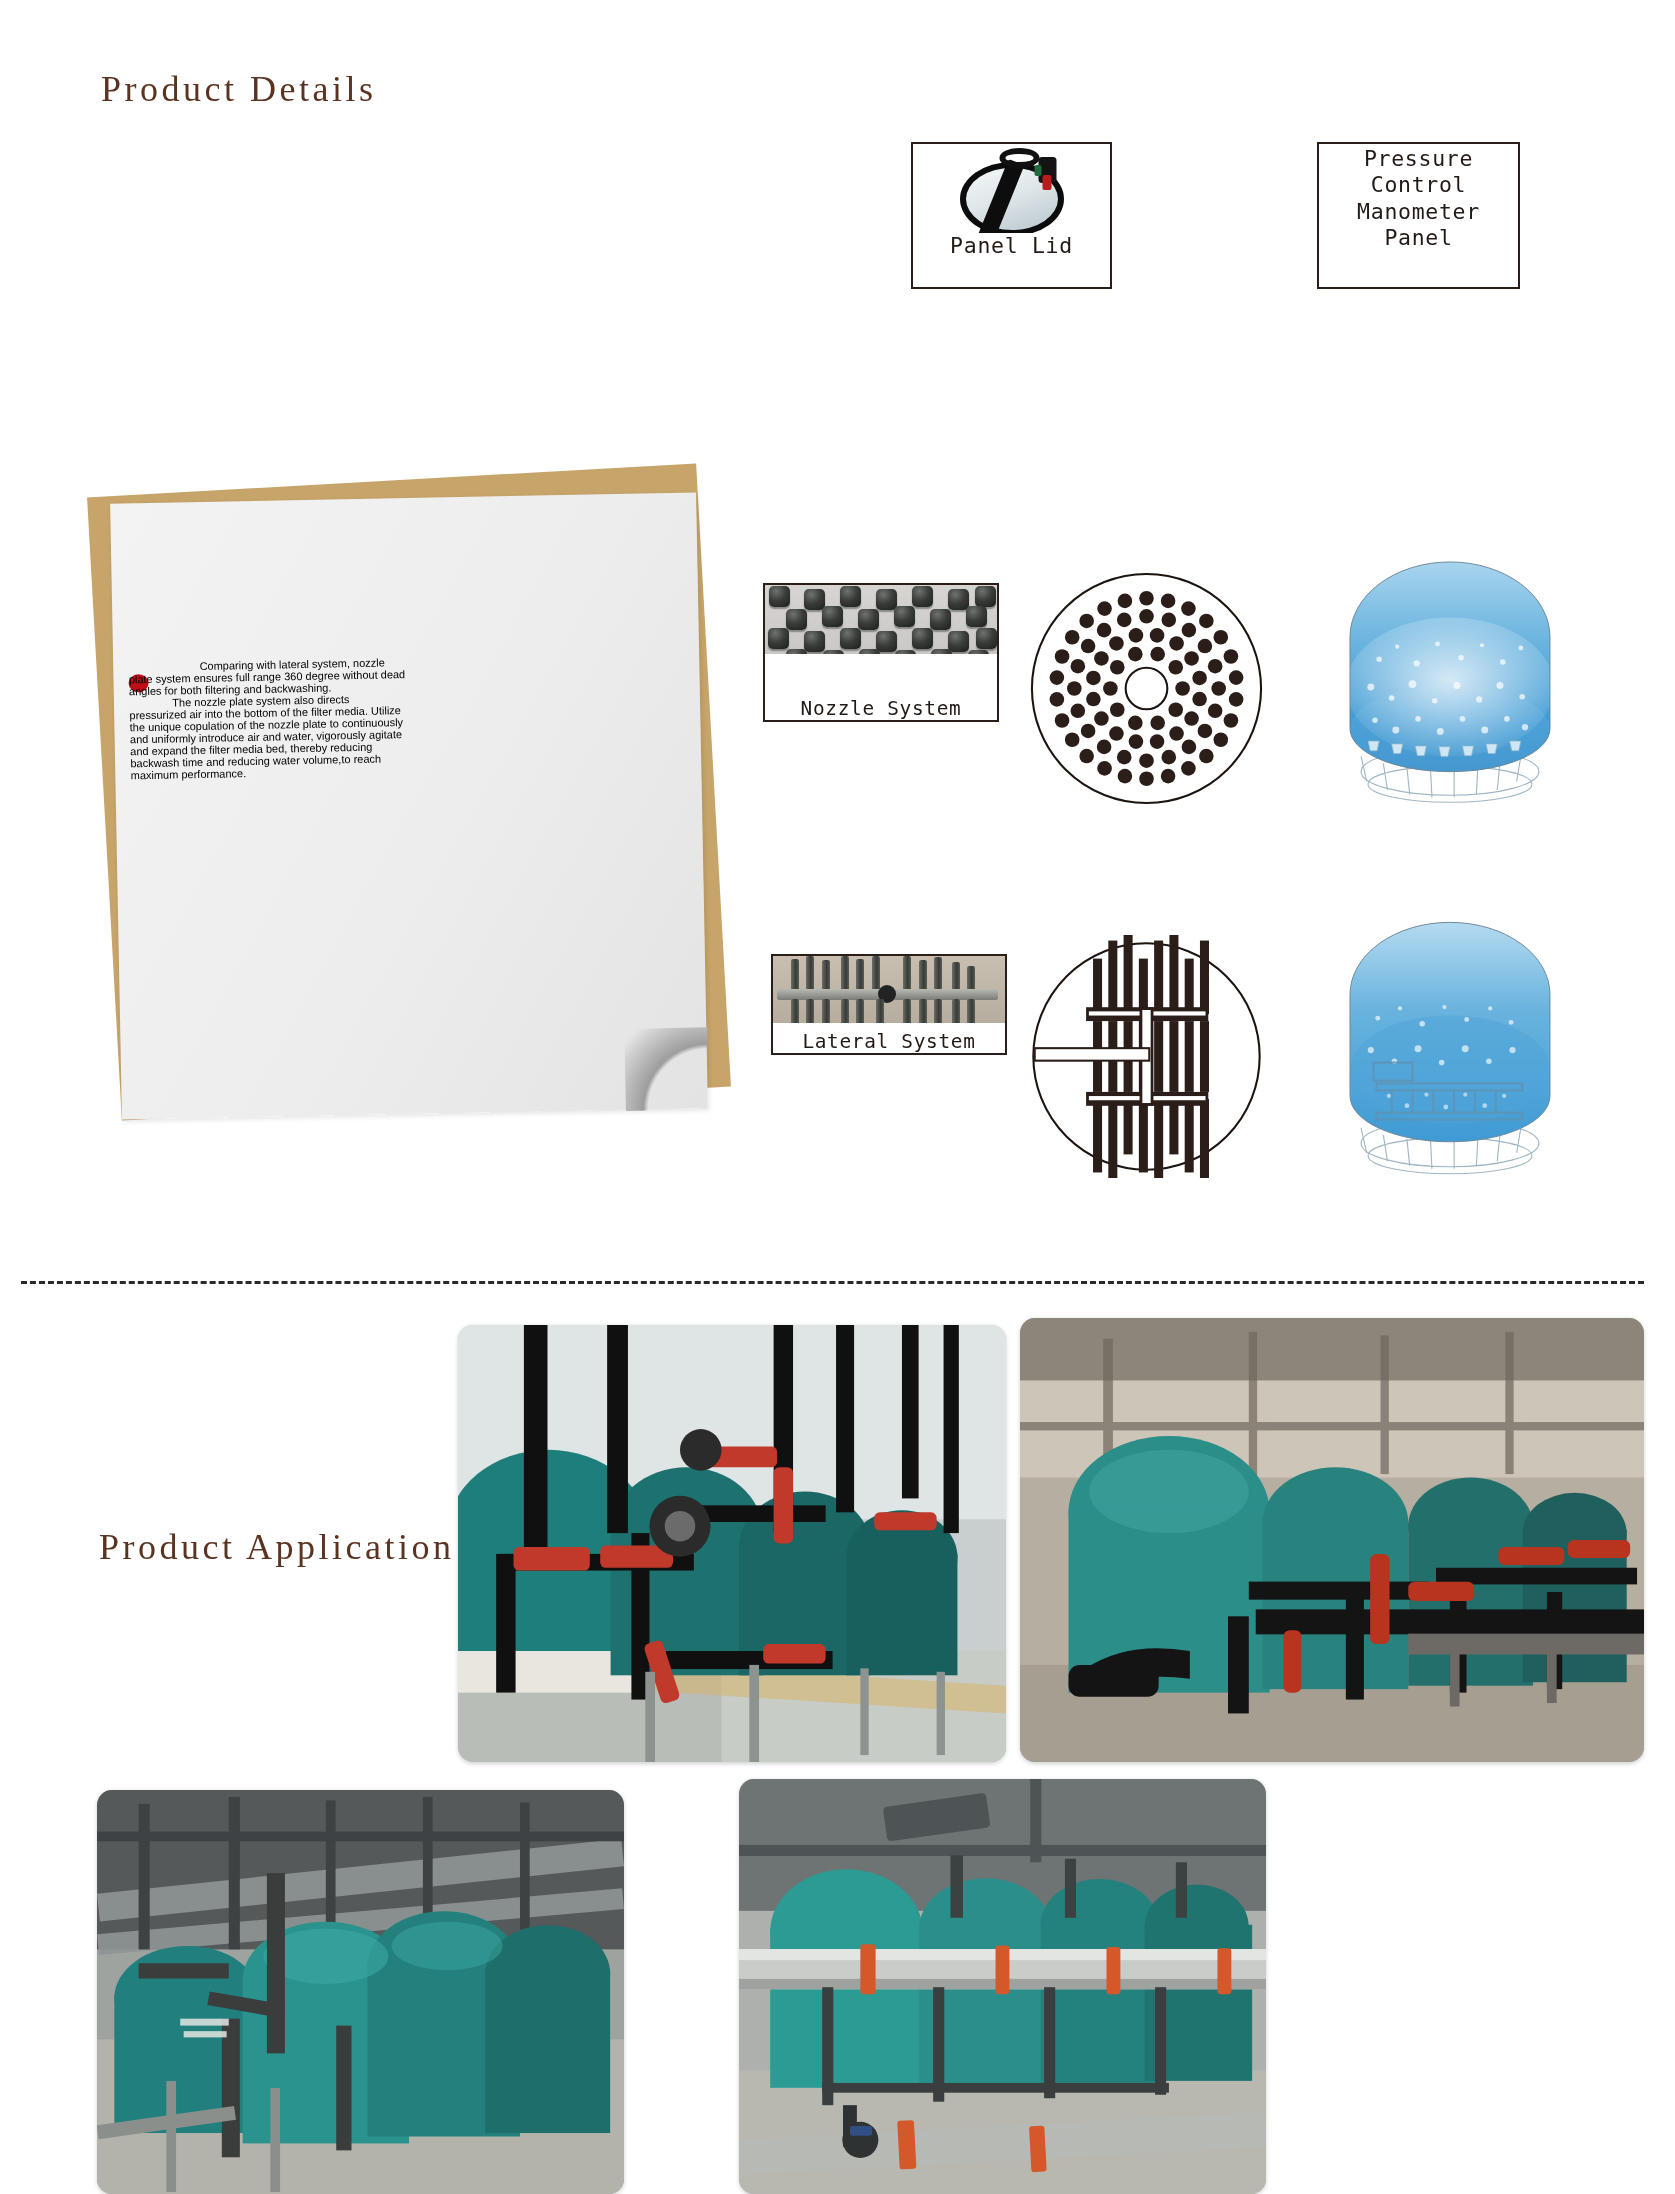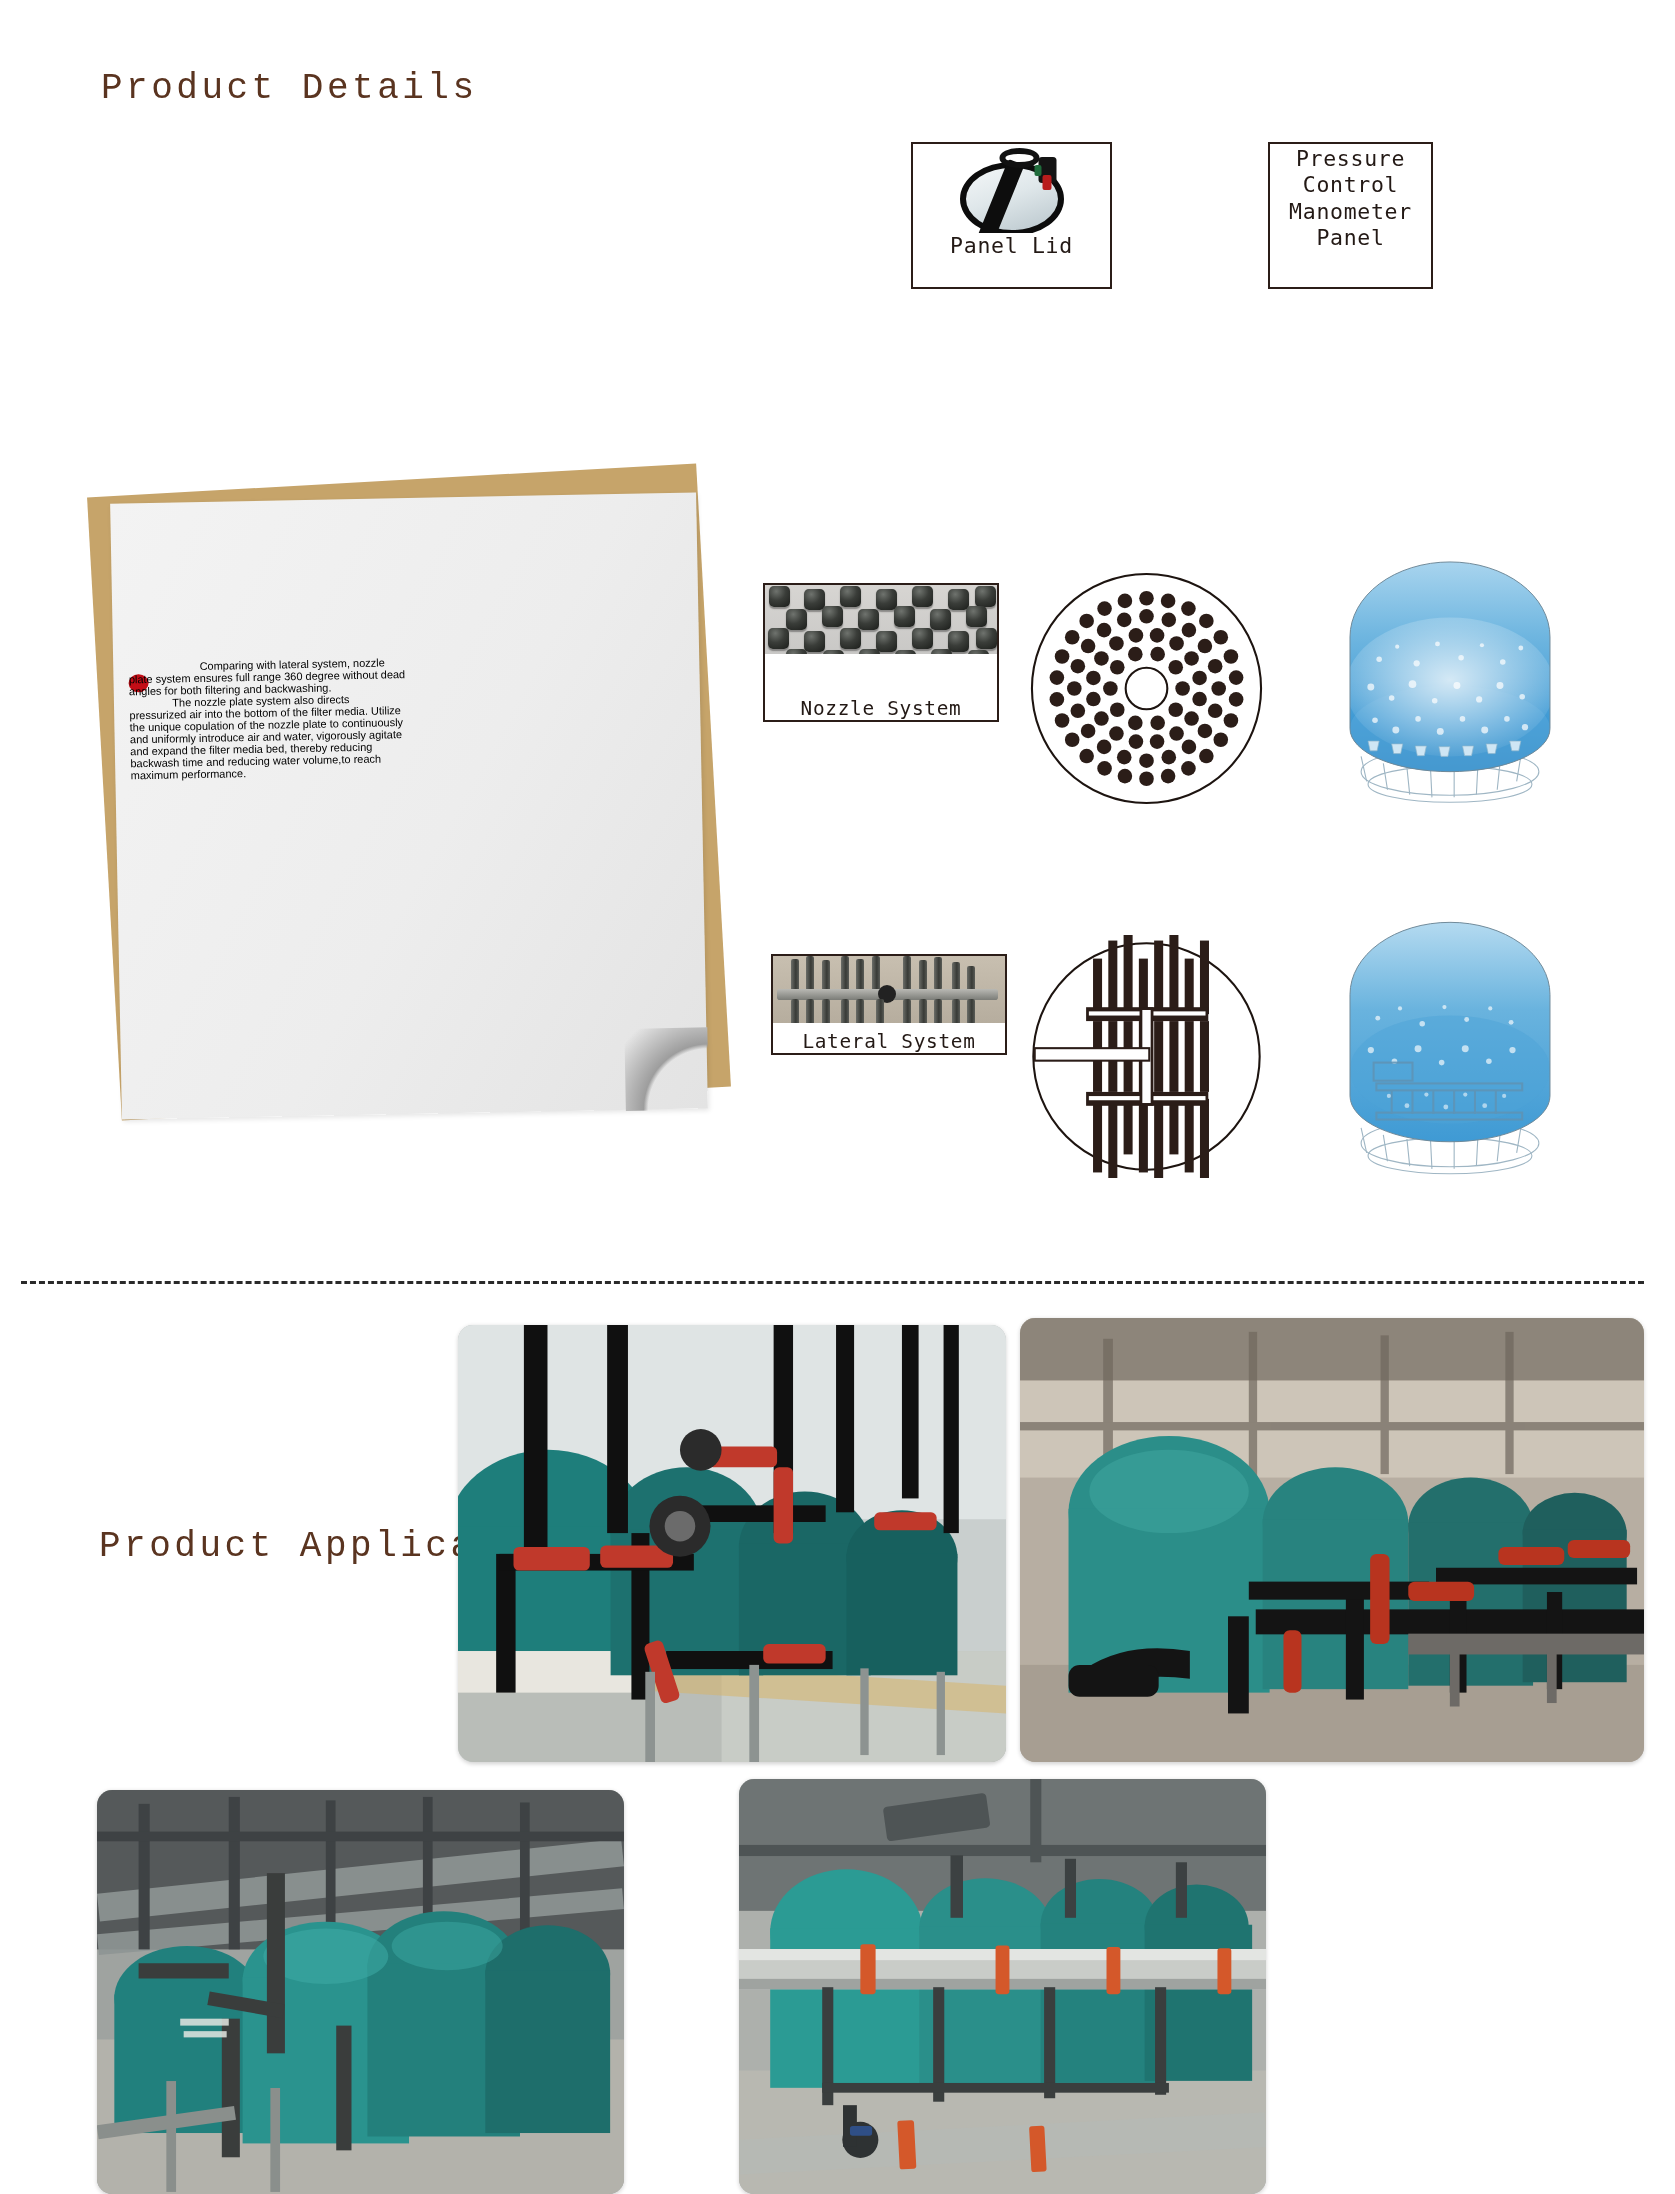--- a/index.html
+++ b/index.html
@@ -10,21 +10,21 @@
     font-family: "Liberation Sans", sans-serif;
     position: relative;
     overflow: hidden;
   }
   .page { position:absolute; inset:0; }
 
   
   .section-title {
     position: absolute;
     color: #5a3420;
-    font-family: Liberation Mono, monospace;
+    font-family: Liberation Serif, serif;
     font-size: 36px;
     font-weight: 400;
     letter-spacing: 3.5px;
     white-space: nowrap;
   }
   #title-details { left: 101px; top: 68px; }
   #title-application { left: 99px; top: 1526px; }
 
   
   .detail-card {
@@ -49,21 +49,21 @@
     color: #231915;
     letter-spacing: 0.7px;
     line-height: 1.22;
     white-space: pre-line;
   }
 
   
   #card-manhole      { left: 117px;  top: 142px; width: 189px; height: 147px; }
   #card-sightglass   { left: 520px;  top: 142px; width: 201px; height: 147px; }
   #card-coverlid     { left: 911px; top: 142px; width: 201px; height: 147px; }
-  #card-manometer    { left: 1268px; top: 142px; width: 165px; height: 147px; }
+  #card-manometer    { left: 1317px; top: 142px; width: 203px; height: 147px; }
 
   #card-manhole  .detail-label    { padding-bottom: 19.4px; }
   #card-sightglass .detail-label  { padding-bottom: 37px; }
   #card-coverlid .detail-label    { padding-bottom: 28px; }
   #card-manometer .detail-label   { padding-bottom: 36px; }
 
   
   .art { position:absolute; left:50%; transform: translateX(-50%); }
 
   

